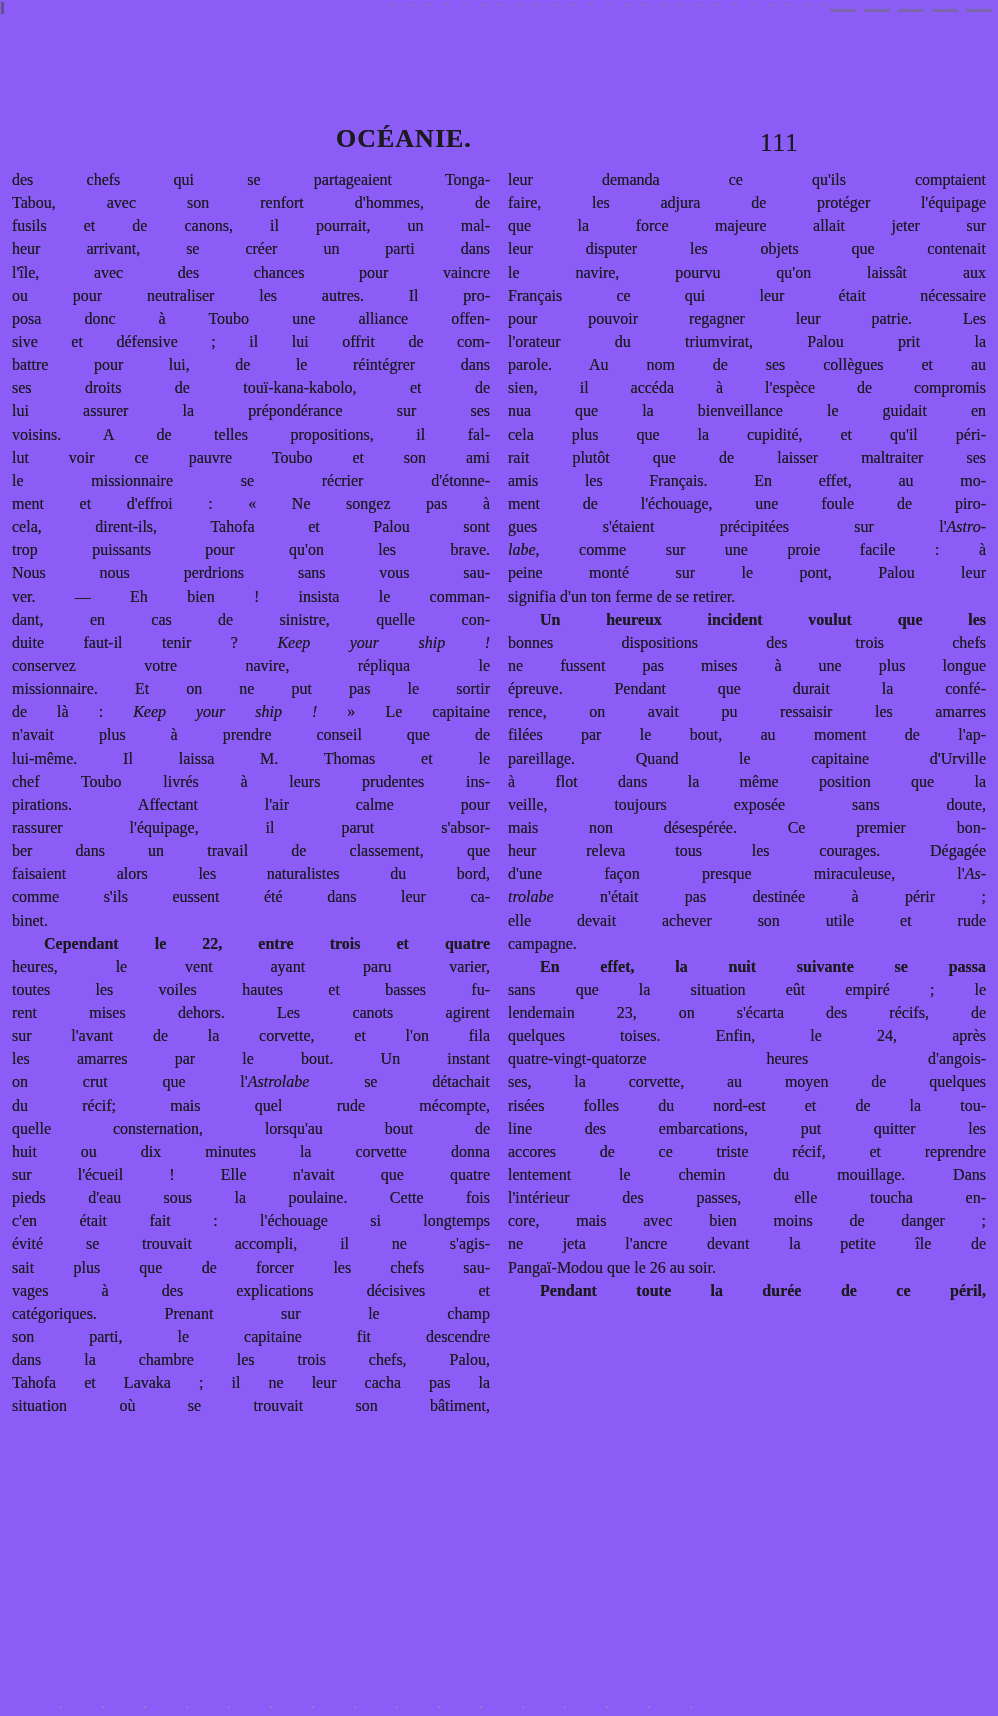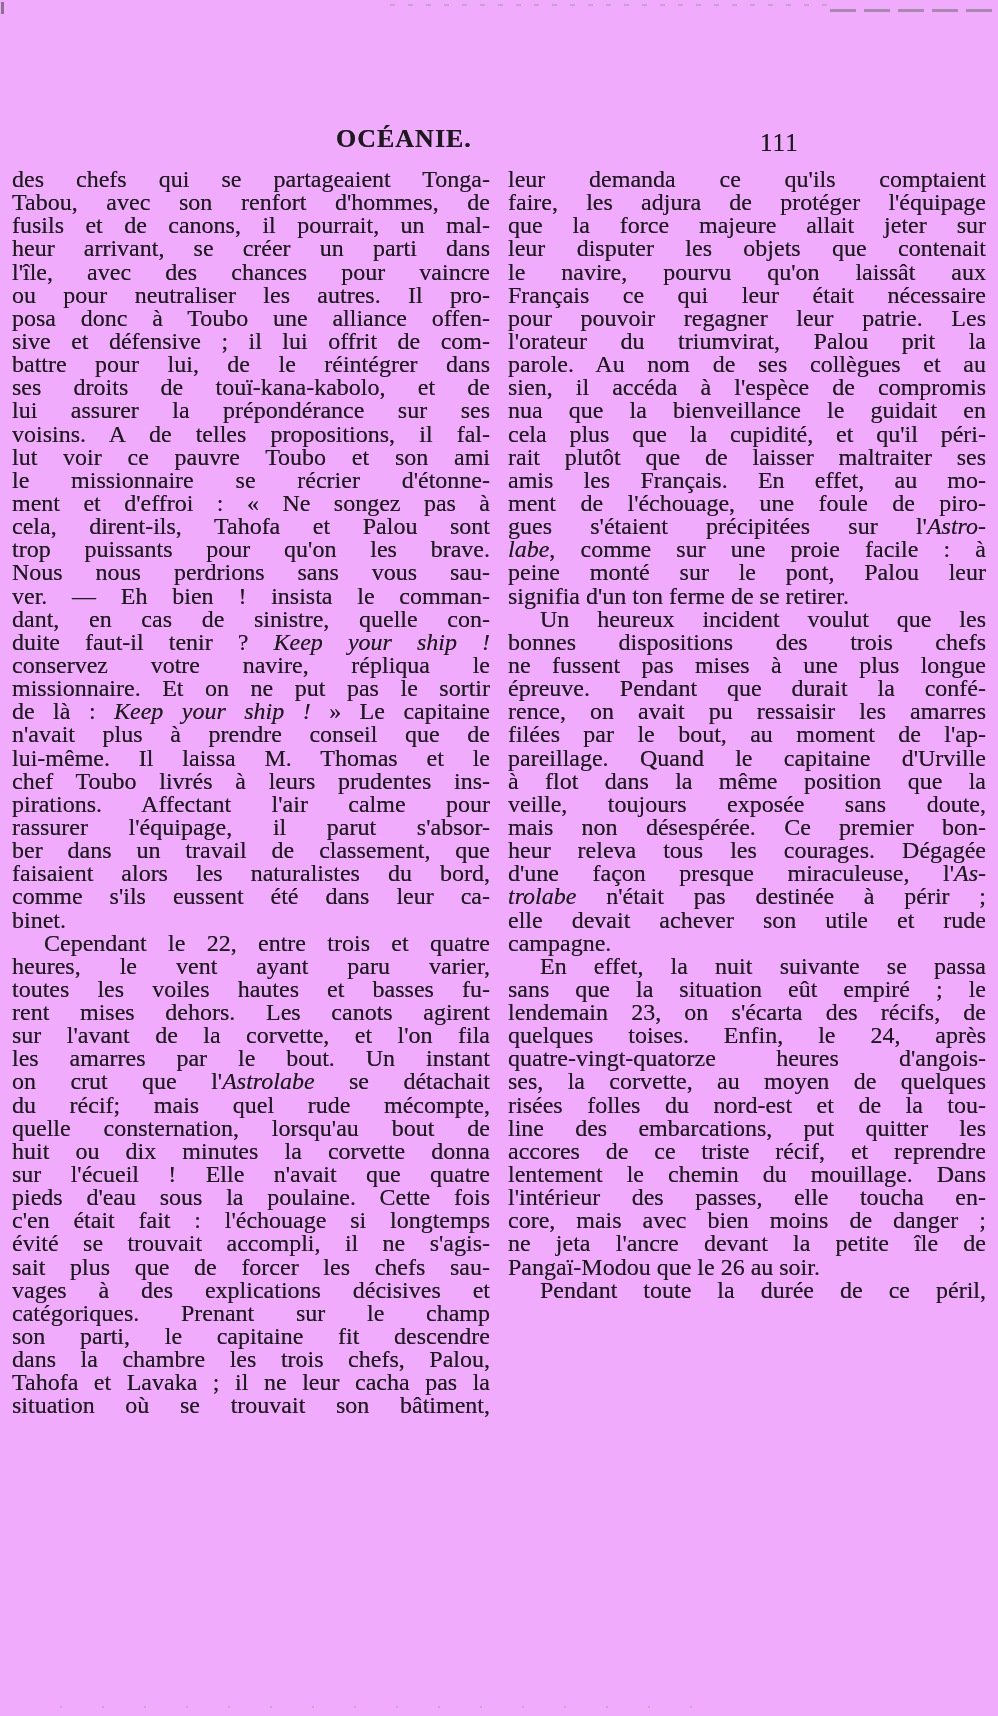--- a/index.html
+++ b/index.html
@@ -27,33 +27,33 @@
     top: 129px;
     left: 760px;
     font-size: 25px;
     letter-spacing: 1px;
     text-shadow: 0 0 0.6px rgba(0,0,0,0.7);
   }
   .col {
     position: absolute;
     top: 168px;
     width: 478px;
-    font-size: 24px;
+    font-size: 16px;
     line-height: 23.15px;
   }
   .col-left  { left: 12px; }
   .col-right { left: 508px; }
   .tline {
     height: 23.15px;
     text-align: justify;
     text-align-last: justify;
     text-shadow: 0 0 0.5px rgba(15,15,15,0.6);
   }
   .tline.end    { text-align-last: left; }
-  .tline.indent { text-indent: 32px; }
+  .tline.indent { text-indent: 32px; font-weight: bold; }
   .tline i      { font-style: italic; }
   .artifact { position: absolute; pointer-events: none; }
   .artifact-top-mid {
     left: 390px; top: 4px; width: 440px; height: 2px; opacity: 0.35;
     background: repeating-linear-gradient(90deg, #8a8a8a 0 5px, transparent 5px 18px);
   }
   .artifact-top-right {
     left: 830px; top: 9px; width: 168px; height: 3px; opacity: 0.55;
     background: repeating-linear-gradient(90deg, #6f6f6f 0 26px, transparent 26px 34px);
   }
@@ -62,21 +62,21 @@
     background: #4a4a4a;
   }
   .artifact-bottom {
     left: 60px; top: 1706px; width: 640px; height: 2px; opacity: 0.5;
     background: repeating-linear-gradient(90deg, #9d9d9d 0 2px, transparent 2px 42px);
   }
 </style>
 </head>
 <body>
 
-<div class="page" style="background: #f0abfc; color: rgb(27, 27, 27);">
+<div class="page" style="background: #8b5cf6; color: rgb(27, 27, 27);">
   <div class="artifact artifact-top-left"></div>
   <div class="artifact artifact-top-mid"></div>
   <div class="artifact artifact-top-right"></div>
 
   <div class="header-title">OCÉANIE.</div>
   <div class="page-number">111</div>
 
   <div class="col col-left">
       <div class="tline"><span>des chefs qui se partageaient Tonga-</span></div>
       <div class="tline"><span>Tabou, avec son renfort d'hommes, de</span></div>

